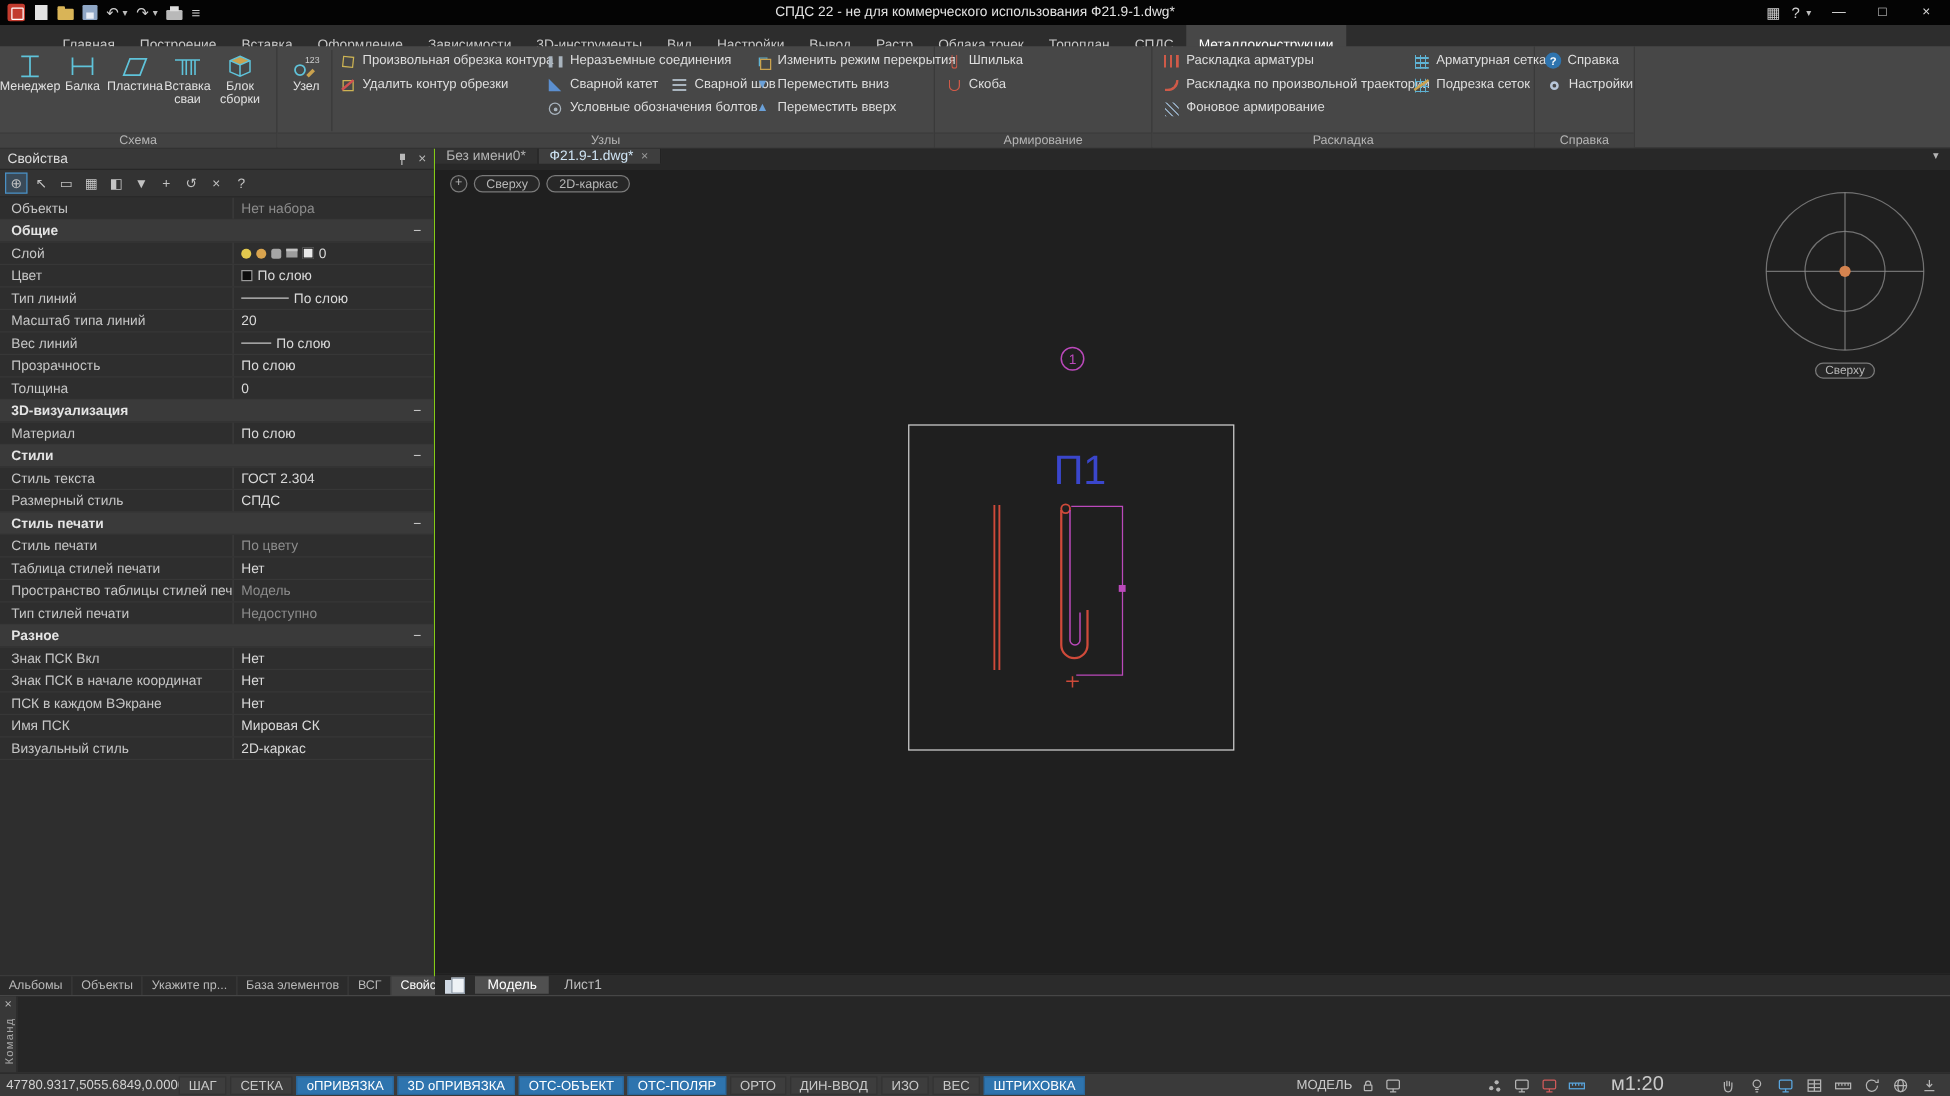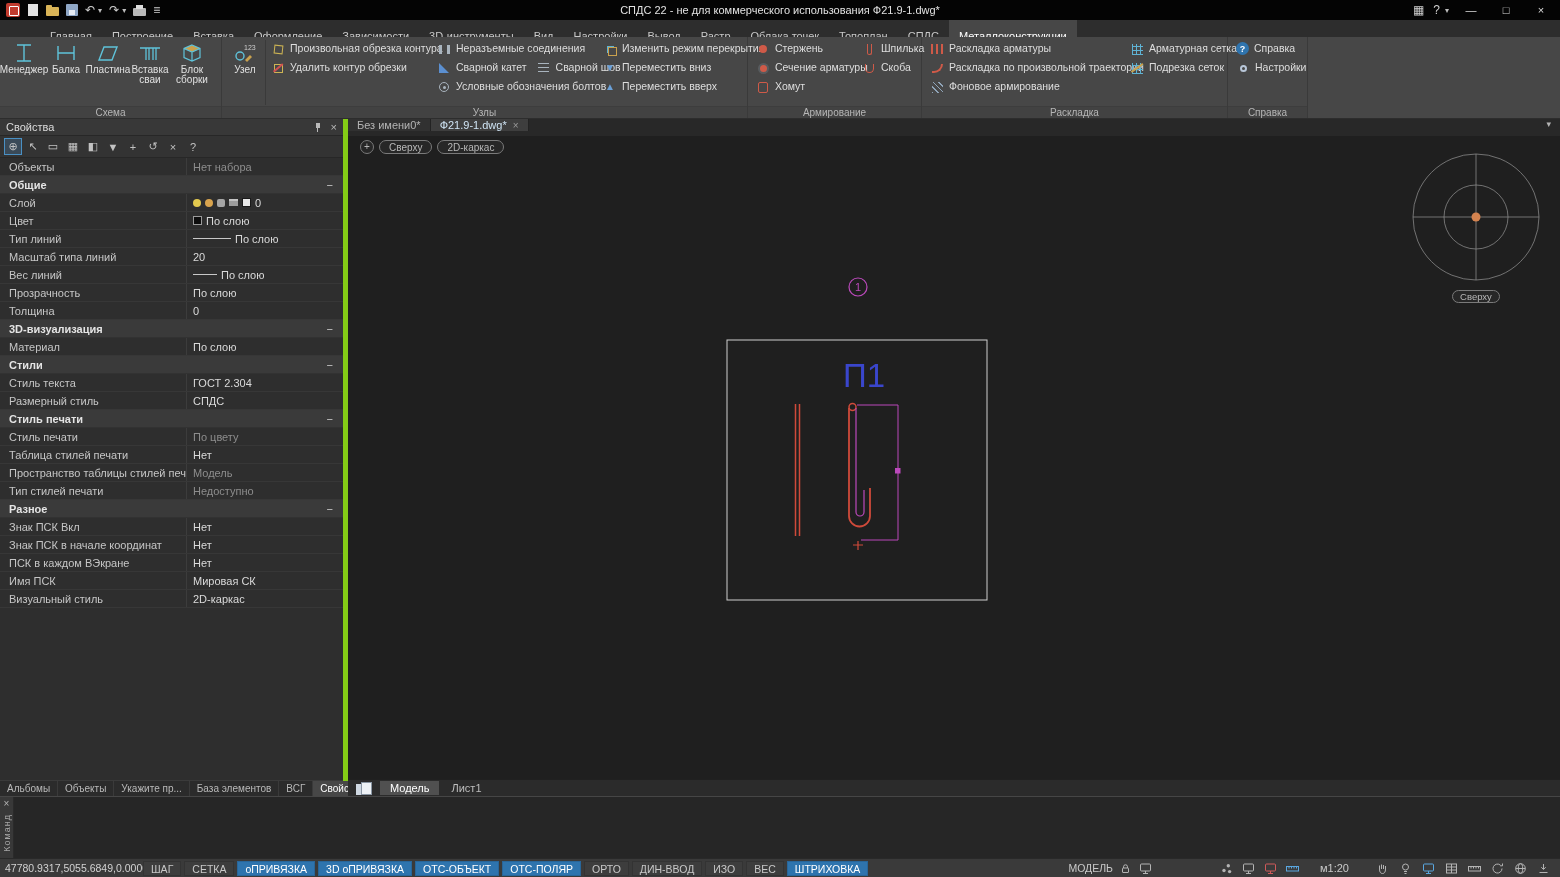--- a/index.html
+++ b/index.html
@@ -63,21 +63,21 @@
   .mi-mesh i{width:11px;height:11px;background:repeating-linear-gradient(0deg,#5fb3d4 0 1.2px,transparent 1.2px 4px),repeating-linear-gradient(90deg,#5fb3d4 0 1.2px,transparent 1.2px 4px)}
   .mi-path i{width:11px;height:9px;border:2px solid #cf5a48;border-top:none;border-left:none;border-radius:0 0 12px 0}
   .mi-trim i{width:11px;height:11px;background:repeating-linear-gradient(0deg,#5fb3d4 0 1.2px,transparent 1.2px 4px),repeating-linear-gradient(90deg,#5fb3d4 0 1.2px,transparent 1.2px 4px)}
   .mi-trim::after{content:"";position:absolute;left:0;top:6px;width:14px;height:1.5px;background:#caa24e;transform:rotate(-35deg)}
   .mi-hatch i{width:11px;height:11px;background:repeating-linear-gradient(45deg,#8fa4b8 0 1px,transparent 1px 4px)}
   .mi-help{background:#2f74ae;border-radius:50%;width:13px;height:13px;color:#fff;font-size:9px;font-weight:bold}
   .mi-gear i{width:7px;height:7px;border-radius:50%;border:2px solid #b8c6d8;
      box-shadow:0 -6px 0 -4px #b8c6d8,0 6px 0 -4px #b8c6d8,-6px 0 0 -4px #b8c6d8,6px 0 0 -4px #b8c6d8}
 
   
-  .lpanel{position:absolute;left:0;top:119px;width:348px;height:677px;background:#2e2e2e;border-right:5px solid #84cc16}
+  .lpanel{position:absolute;left:0;top:119px;width:348px;height:677px;background:#2e2e2e;border-right:1px solid #84cc16}
   .phdr{height:17px;background:#383838;display:flex;align-items:center;padding:0 6px;color:#dcdcdc;border-bottom:1px solid #272727;font-size:11px}
   .phdr .sp{margin-left:auto;display:flex;align-items:center;gap:8px;color:#b9b9b9}
   .pin{width:10px;height:11px;position:relative}
   .pin::before{content:"";position:absolute;left:3px;top:1px;width:4px;height:5px;background:#b9b9b9}
   .pin::after{content:"";position:absolute;left:4.5px;top:6px;width:1px;height:4px;background:#b9b9b9}
   .ptoolbar{height:22px;background:#333333;display:flex;align-items:center;gap:2px;padding:0 4px;border-bottom:1px solid #272727}
   .ptool{width:18px;height:17px;display:inline-flex;align-items:center;justify-content:center;font-size:11px;color:#c2c2c2;border:1px solid transparent}
   .ptool.active{border-color:#4a90c4;background:#3a4a58}
   .pgrid{position:absolute;left:0;right:0;top:39px;bottom:16px;overflow:hidden;background:#2e2e2e}
   .prow{display:flex;height:18px;align-items:center;border-bottom:1px solid #373737;font-size:11px}
@@ -132,21 +132,21 @@
   .cmd-lines{position:absolute;left:22px;top:3px;right:8px;bottom:2px;font-family:"DejaVu Sans Mono",monospace;font-size:11px;color:#c7c7c7;line-height:11.8px;white-space:pre;overflow:hidden}
 
   
   .sbar{position:absolute;left:0;top:858px;right:0;height:19px;background:#3a3a3a;border-top:1px solid #292929;display:flex;align-items:center;padding:0 5px}
   .coords{width:138px;color:#d2d2d2;font-size:10.5px;flex:none}
   .tg{height:15px;line-height:14px;padding:0 7px;margin-right:3px;background:#3d3d3d;border:1px solid #333333;color:#c9c9c9;font-size:10.5px;white-space:nowrap}
   .tg.active{background:#2e74ae;border-color:#28669a;color:#ffffff}
   .sbright{margin-left:auto;display:flex;align-items:center}
   .sb-model{display:flex;align-items:center;gap:5px;margin-right:66px;color:#cacaca;font-size:10.5px}
   .sb-mid{display:flex;align-items:center;gap:7px;margin-right:20px}
-  .sb-scale{margin-right:26px;color:#cacaca;font-size:11px}
+  .sb-scale{margin-right:44px;color:#cacaca;font-size:16px}
   .sb-icons{display:flex;align-items:center;gap:8px;margin-right:4px}
   .sbi{display:block}
 </style>
 </head>
 <body>
 
 <div id="app">
 
   <div class="titlebar">
     <div class="tb-left">
@@ -295,40 +295,20 @@
               <span class="mi mi-arr">▲</span>
               <span>Переместить вверх</span>
             </div>
         </div>
       </div>
       <div class="rgroup-label">Узлы</div>
     </div>
 
     <div class="rgroup" style="width:174px">
       <div class="rrow-wrap">
-        <div class="scol" style="width:106px">
-          <div class="sbtn">
-              <span class="mi mi-rebar">
-                <i></i>
-              </span>
-              <span>Стержень</span>
-            </div>
-          <div class="sbtn">
-              <span class="mi mi-section">
-                <i></i>
-              </span>
-              <span>Сечение арматуры</span>
-            </div>
-          <div class="sbtn">
-              <span class="mi mi-stirrup">
-                <i></i>
-              </span>
-              <span>Хомут</span>
-            </div>
-        </div>
         <div class="scol" style="width:62px">
           <div class="sbtn">
               <span class="mi mi-pin">
                 <i></i>
               </span>
               <span>Шпилька</span>
             </div>
           <div class="sbtn">
               <span class="mi mi-clamp">
                 <i></i>

